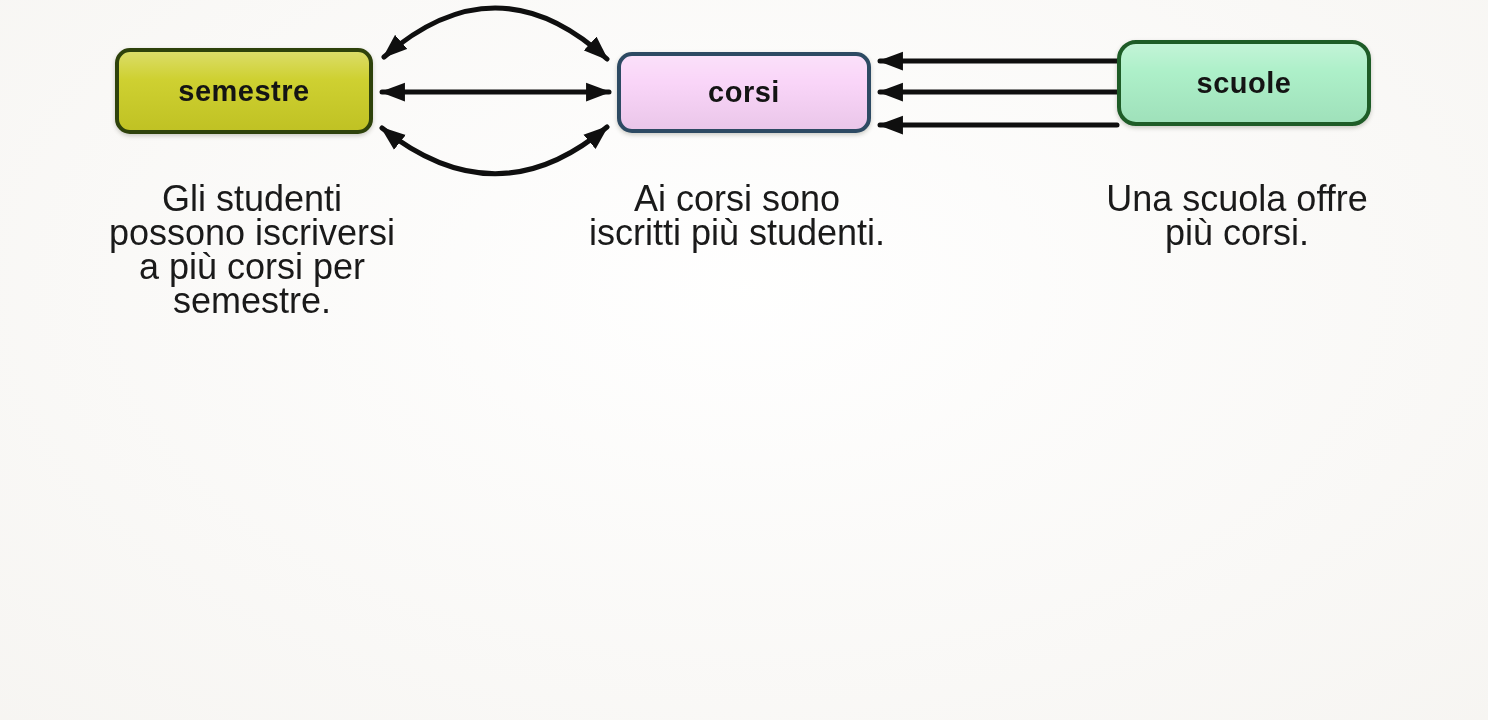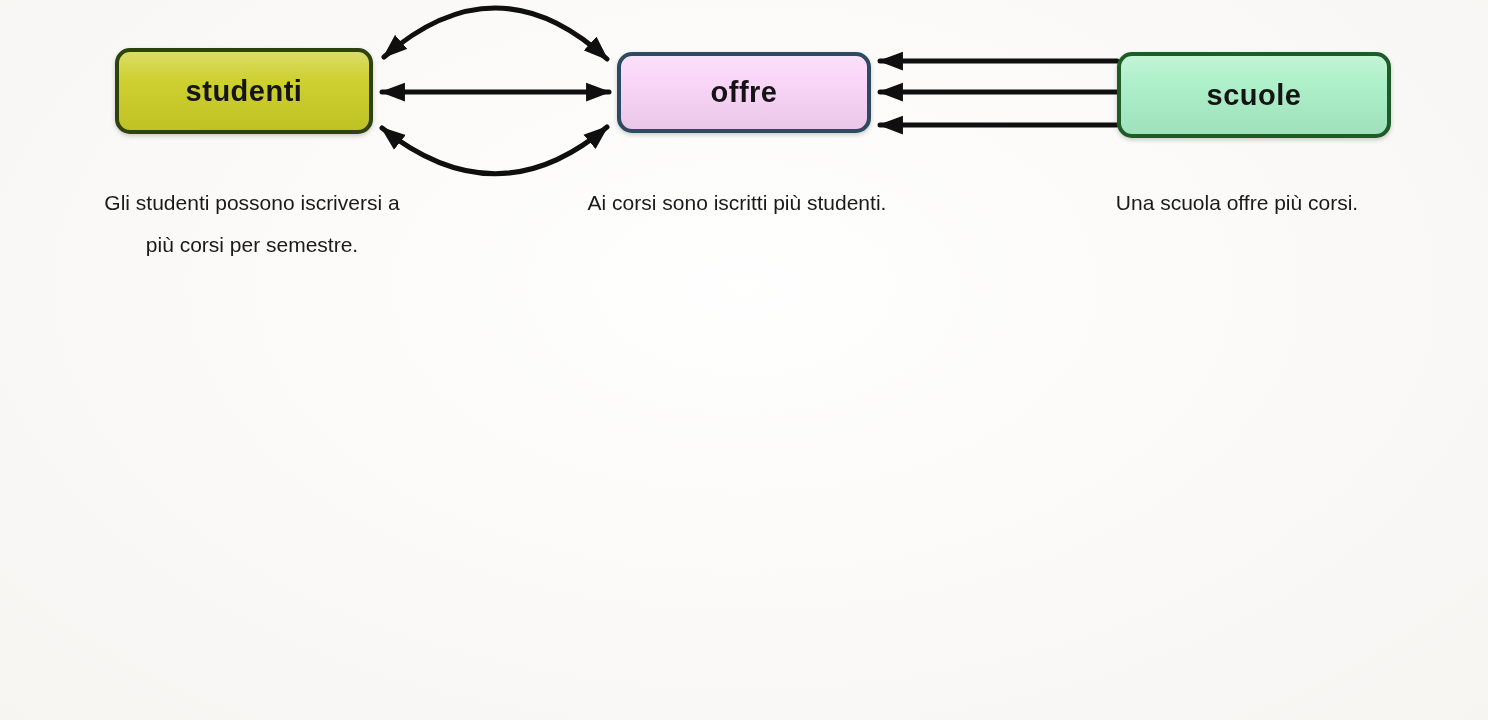--- a/index.html
+++ b/index.html
@@ -42,28 +42,28 @@
     box-shadow: 0 2px 4px rgba(60,60,40,0.25);
   }
   .entity-label {
     font-size: 29px;
     font-weight: bold;
     color: #141414;
     letter-spacing: 0.5px;
   }
   #box-studenti { left: 115px; top: 48px;  width: 258px; height: 86px; }
   #box-corsi    { left: 617px; top: 52px;  width: 254px; height: 81px; }
-  #box-scuole   { left: 1117px; top: 52px; width: 274px; height: 86px; }
+  #box-scuole   { left: 1117px; top: 40px; width: 254px; height: 86px; border-radius: 19px; }
   .caption {
     position: absolute;
     top: 182px;
     width: 304px;
     text-align: center;
-    font-size: 21px;
-    line-height: 42px;
+    font-size: 36px;
+    line-height: 34px;
     color: #1a1a1a;
   }
   #caption-studenti { left: 100px; }
   #caption-corsi    { left: 585px; }
   #caption-scuole   { left: 1085px; }
 </style>
 </head>
 <body>
 
 <div class="canvas" style="--arrow-color: #0f0f0f; background-color: rgb(253, 252, 250);">
@@ -78,25 +78,25 @@
     <path class="arrow" d="M 384 57 Q 497 -42 607 59" marker-start="url(#ah)" marker-end="url(#ah)"></path>
     <path class="arrow" d="M 382 92 L 609 92" marker-start="url(#ah)" marker-end="url(#ah)"></path>
     <path class="arrow" d="M 382 128 Q 497 220 607 127" marker-start="url(#ah)" marker-end="url(#ah)"></path>
 
     <path class="arrow" d="M 1117 61 L 880 61" marker-end="url(#ah)"></path>
     <path class="arrow" d="M 1117 92 L 880 92" marker-end="url(#ah)"></path>
     <path class="arrow" d="M 1117 125 L 880 125" marker-end="url(#ah)"></path>
   </svg>
 
   <div class="entity-box" id="box-studenti" style="--fill: #ccce26; --border: #2e420b;">
-    <span class="entity-label">studenti</span>
+    <span class="entity-label">semestre</span>
   </div>
 
   <div class="entity-box" id="box-corsi" style="--fill: #f9d3f8; --border: #2d4a63;">
-    <span class="entity-label">offre</span>
+    <span class="entity-label">corsi</span>
   </div>
 
   <div class="entity-box" id="box-scuole" style="--fill: #a9efc6; --border: #1e5c27;">
     <span class="entity-label">scuole</span>
   </div>
 
   <div class="caption" id="caption-studenti">Gli studenti possono iscriversi a più corsi per semestre.</div>
 
   <div class="caption" id="caption-scuole">Una scuola offre più corsi.</div>
 

